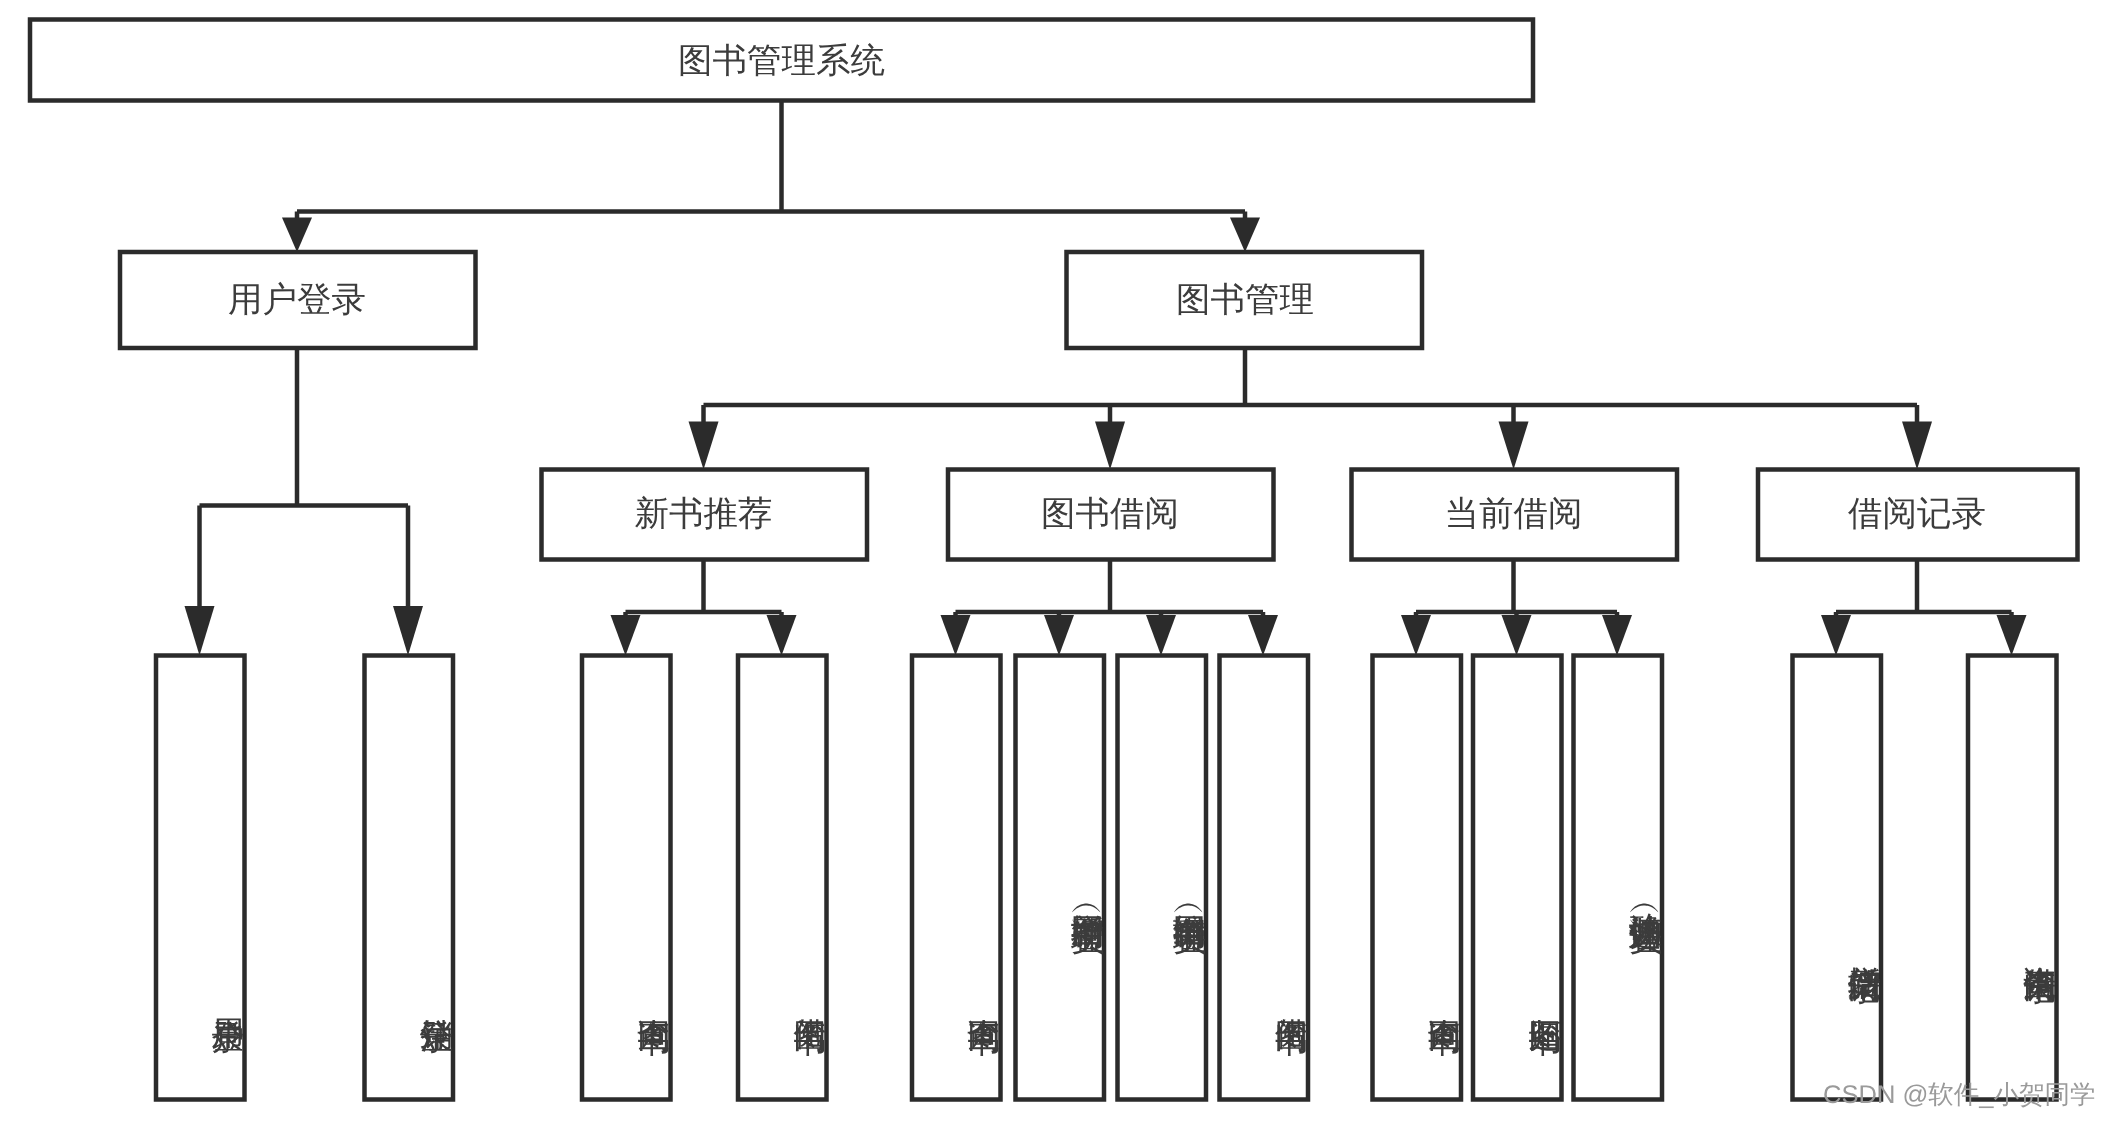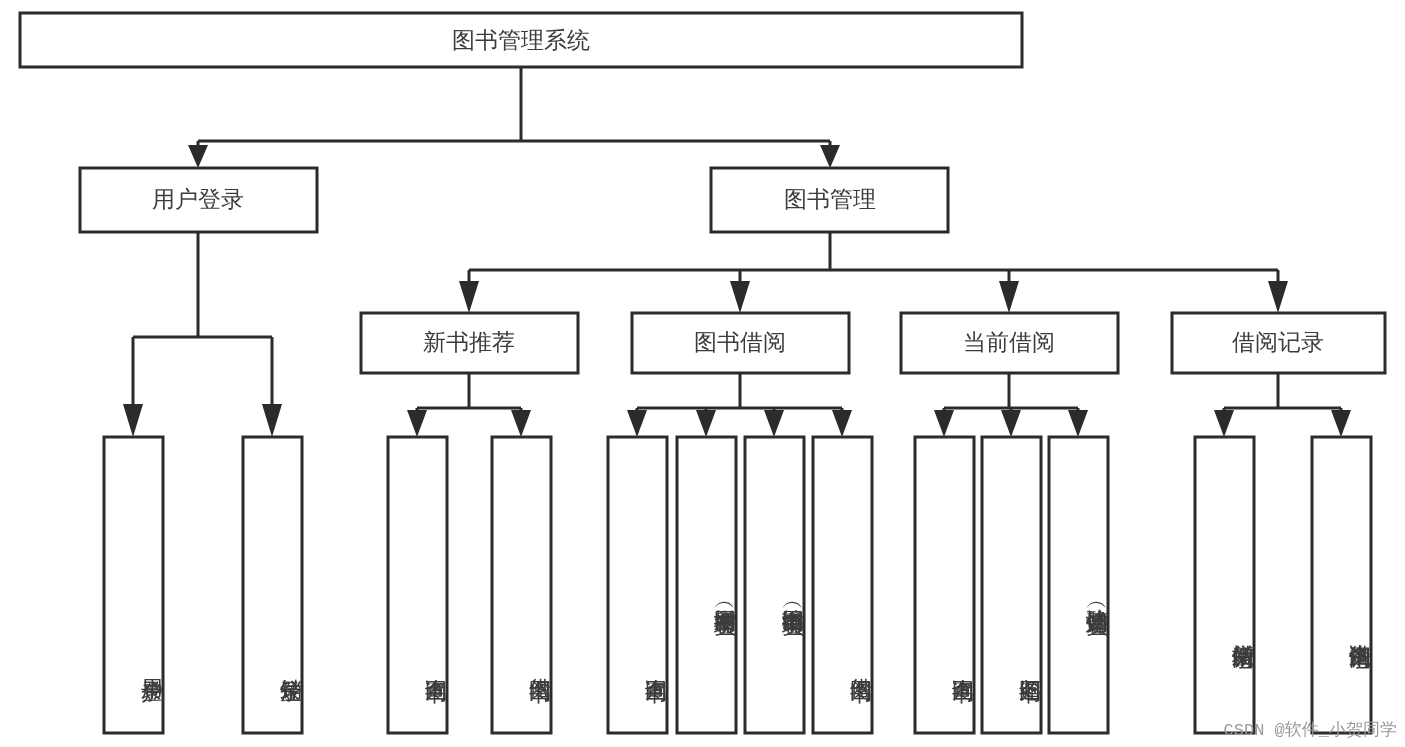--- a/index.html
+++ b/index.html
@@ -63,21 +63,21 @@
     white-space: nowrap;
     pointer-events: none;
     user-select: none;
   }
   .watermark {
     position: absolute;
     right: 8px;
     bottom: 6px;
     font-size: 17px;
     color: #9a9a9a;
-    font-family: Liberation Mono, monospace;
+    font-family: Liberation Sans, sans-serif;
     white-space: nowrap;
   }
 </style>
 </head>
 <body>
 
 <div id="diagram-root">
 
   <svg class="diagram" viewBox="0 0 1405 747" xmlns="http://www.w3.org/2000/svg">
 

